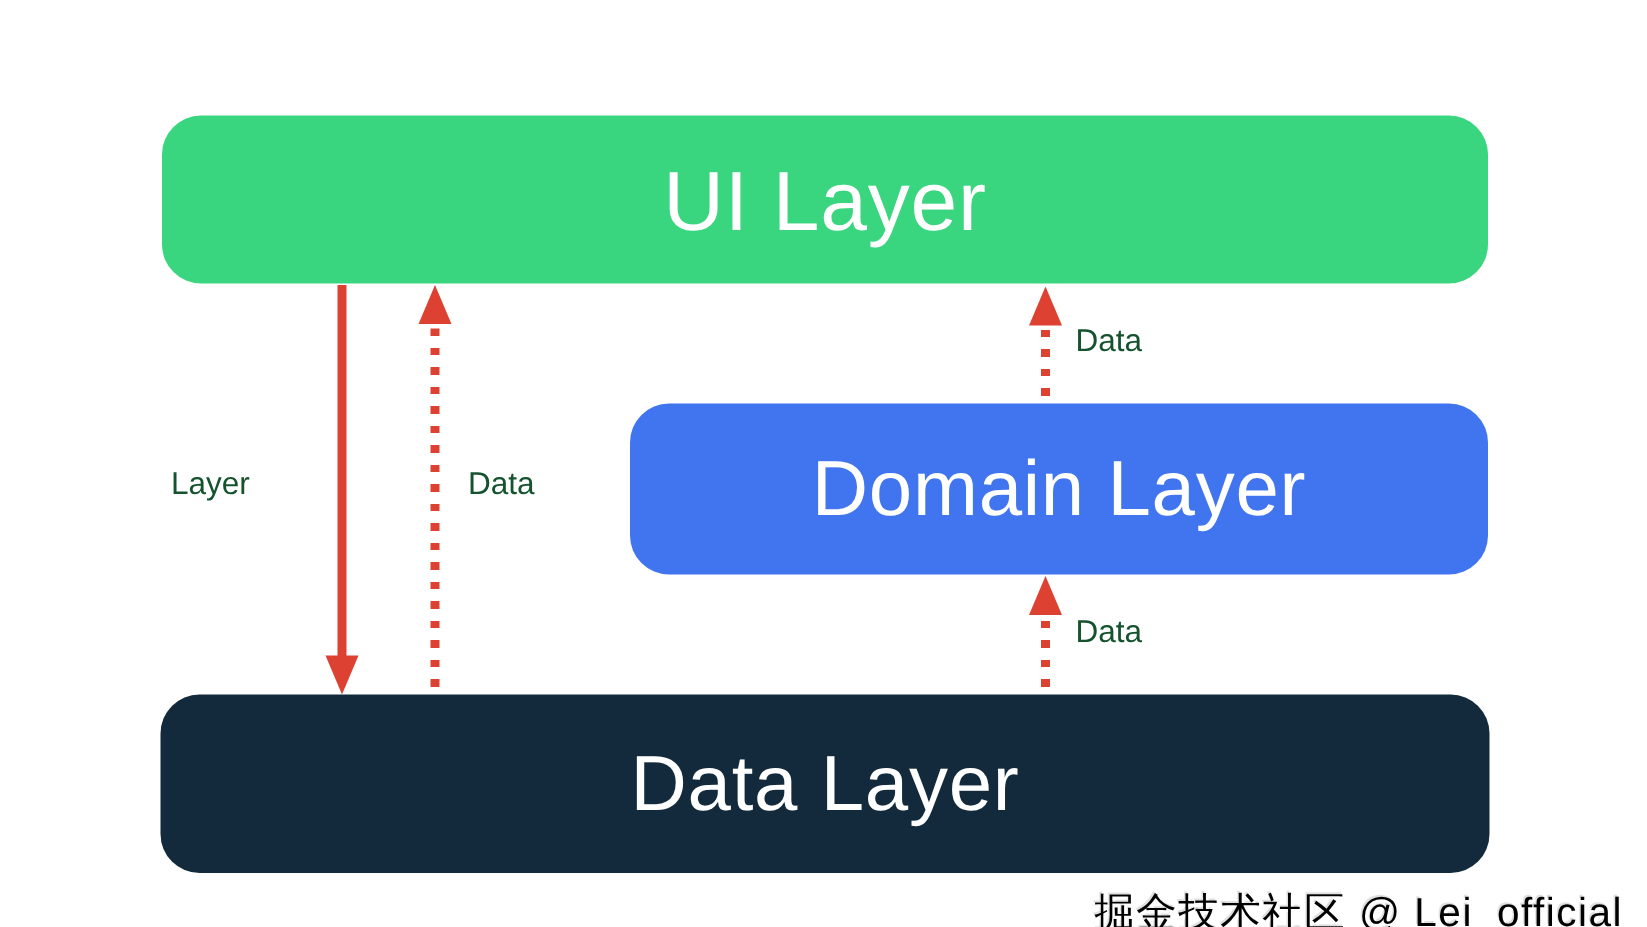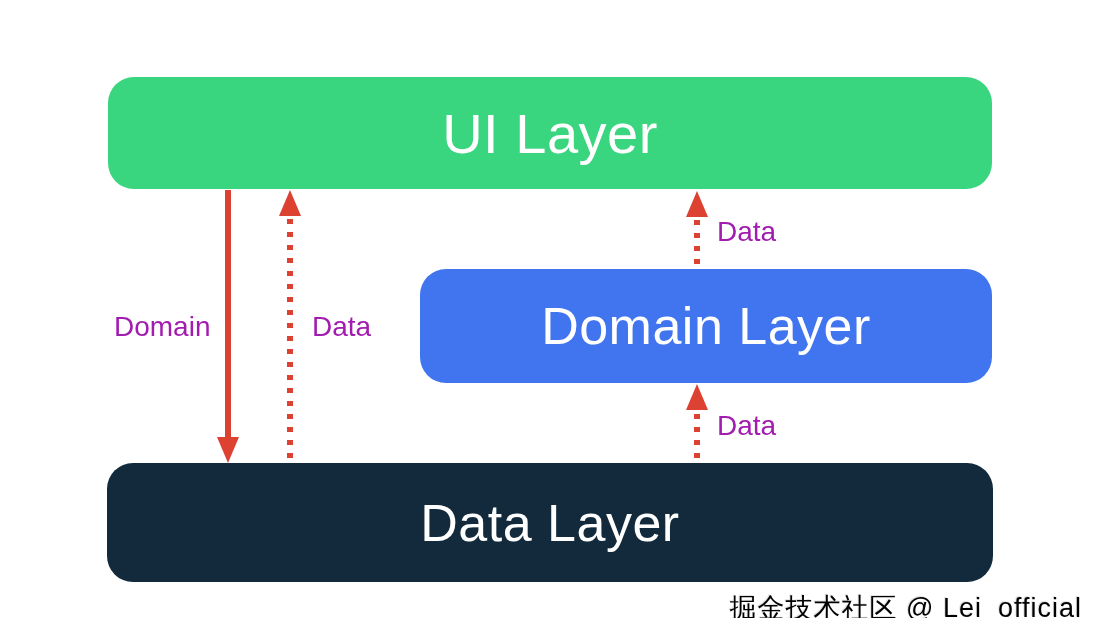--- a/index.html
+++ b/index.html
@@ -67,22 +67,22 @@
   }
   .arrowhead-up {
     position: absolute;
     width: 0; height: 0;
     border-left: 11px solid transparent;
     border-right: 11px solid transparent;
     border-bottom: 26px solid #dc4132;
   }
   .arrow-label {
     position: absolute;
-    color: #a21caf;
-    font-size: 28px;
+    color: #14532d;
+    font-size: 21px;
     white-space: nowrap;
   }
   #events-line   { left: 225px; top: 170px; height: 248px; }
   #events-head   { left: 217px; top: 417px; }
   #events-label  { left: 114px; top: 291px; }
 
   #data-left-head  { left: 279px; top: 170px; }
   #data-left-line  { left: 287px; top: 199px; height: 244px; }
   #data-left-label { left: 312px; top: 291px; }
 
@@ -117,21 +117,21 @@
   <div id="data-box" class="layer-box">
     <span>Data Layer</span>
   </div>
 
   <div id="domain-box" class="layer-box">
     <span>Domain Layer</span>
   </div>
 
   <div id="events-line" class="solid-line"></div>
   <div id="events-head" class="arrowhead-down"></div>
-  <div id="events-label" class="arrow-label">Domain</div>
+  <div id="events-label" class="arrow-label">Layer</div>
 
   <div id="data-left-head" class="arrowhead-up"></div>
   <div id="data-left-line" class="dotted-line"></div>
   <div id="data-left-label" class="arrow-label">Data</div>
 
   <div id="data-topright-head" class="arrowhead-up"></div>
   <div id="data-topright-line" class="dotted-line"></div>
   <div id="data-topright-label" class="arrow-label">Data</div>
 
   <div id="data-bottomright-head" class="arrowhead-up"></div>

